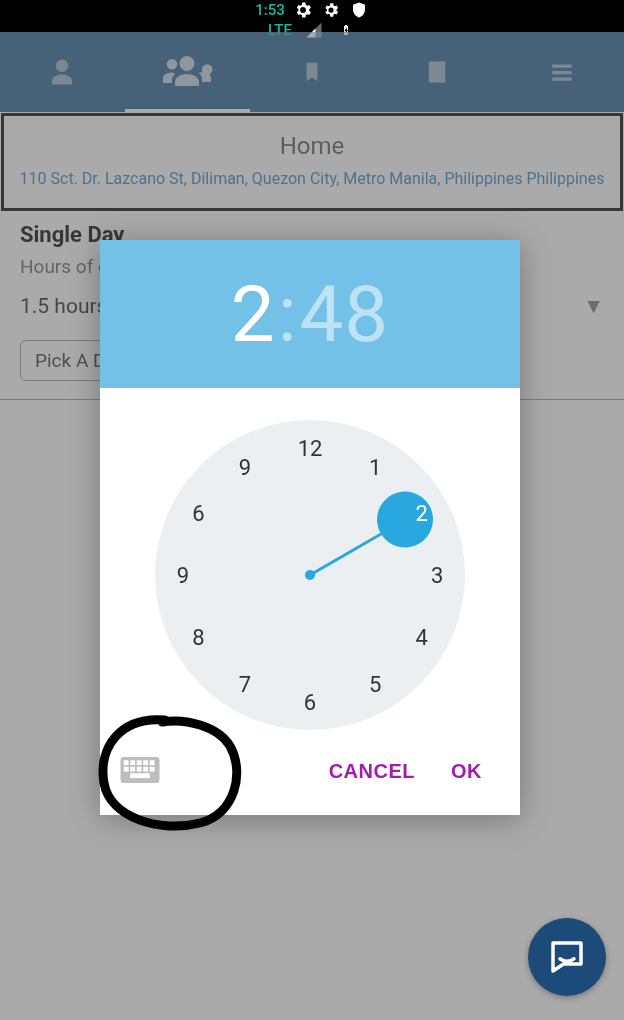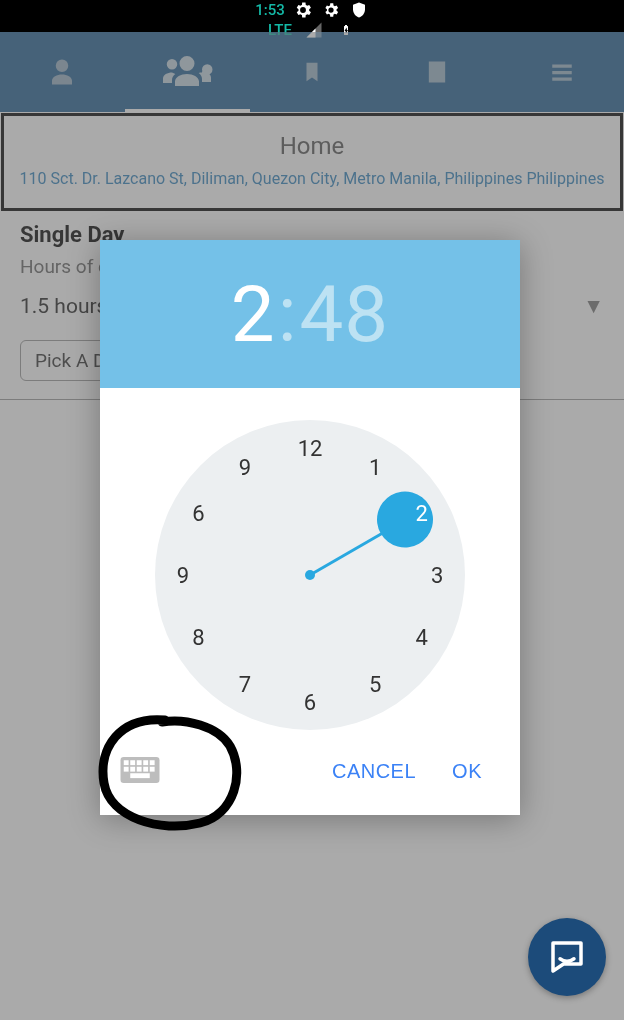--- a/index.html
+++ b/index.html
@@ -193,23 +193,23 @@
       padding: 10px 20px 22px;
     }
     .keyboard-btn {
       width: 40px; height: 30px;
       position: relative;
     }
     .dialog-spacer { flex: 1; }
     .dlg-btn {
       background: none;
       border: none;
-      color: #3b82f6;
+      color: #a21caf;
       font-size: 20px;
-      font-weight: 400;
+      font-weight: 700;
       letter-spacing: 0.5px;
       padding: 10px 18px;
       cursor: pointer;
     }
 
     
     .annotation {
       position: absolute;
       left: 90px;
       top: 708px;

